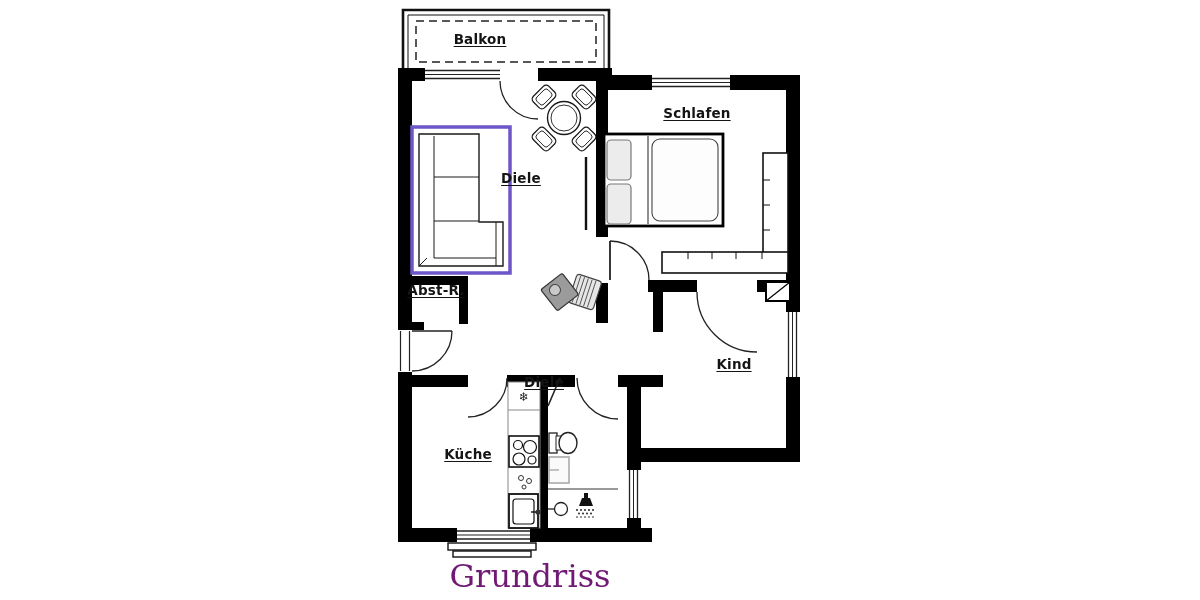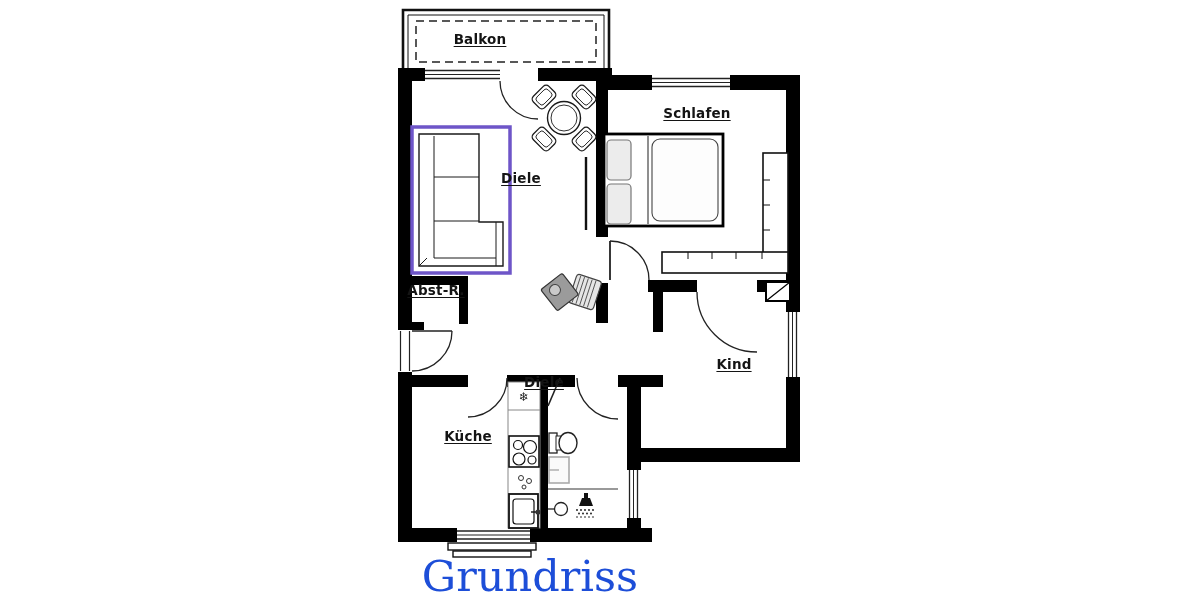--- a/index.html
+++ b/index.html
@@ -3,21 +3,21 @@
 <meta charset="utf-8">
 <style>
   html,body{margin:0;padding:0;background:#fff;}
   .stage{position:relative;width:1200px;height:600px;background:#ffffff;overflow:hidden;
          font-family:"DejaVu Sans","Liberation Sans",sans-serif;}
   .stage svg{position:absolute;left:0;top:0;}
   .room-label{position:absolute;transform:translate(-50%,-50%);
     font-weight:700;font-size:13.5px;letter-spacing:.2px;color:#141414;
     text-decoration:underline;text-underline-offset:2px;white-space:nowrap;}
   .plan-title{position:absolute;transform:translate(-50%,-50%);
-    font-family:"DejaVu Serif","Liberation Serif",serif;font-size:43px;color:#1d4ed8;
+    font-family:"DejaVu Serif","Liberation Serif",serif;font-size:32px;color:#701a75;
     white-space:nowrap;}
 </style>
 </head>
 <body>
 
 <div class="stage">
 
 <svg width="1200" height="600" viewBox="0 0 1200 600">
 
   <g>
@@ -246,17 +246,17 @@
   </g>
 
 </svg>
 
 <div class="room-label" style="left:480px;top:39px;">Balkon</div>
 <div class="room-label" style="left:697px;top:113px;">Schlafen</div>
 <div class="room-label" style="left:521px;top:178px;">Diele</div>
 <div class="room-label" style="left:436px;top:290px;">Abst-R.</div>
 <div class="room-label" style="left:544px;top:345px;margin-top:37px;">Diele</div>
 <div class="room-label" style="left:734px;top:364px;">Kind</div>
-<div class="room-label" style="left:468px;top:436px;">Küche</div>
+<div class="room-label" style="left:468px;top:454px;">Küche</div>
 
 <div class="plan-title" style="left:530px;top:576px;">Grundriss</div>
 
 </div>
 
 </body></html>

